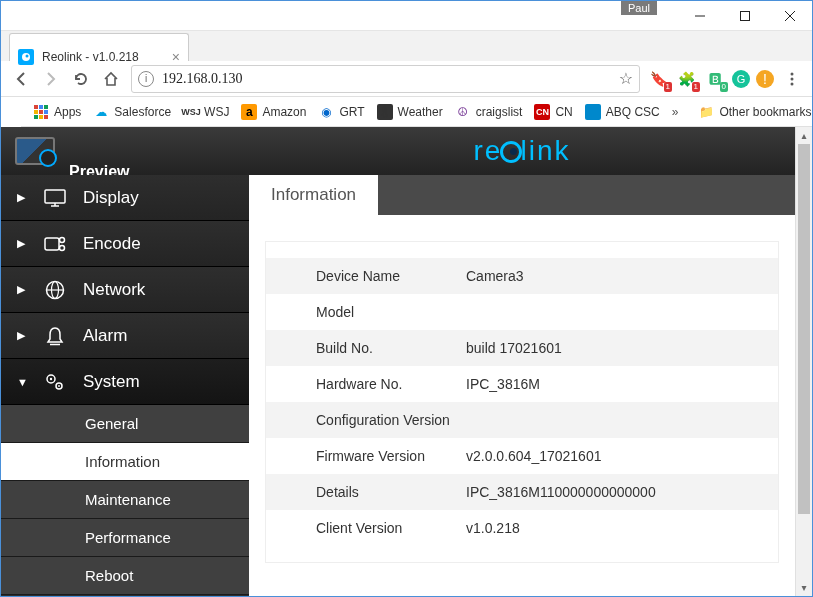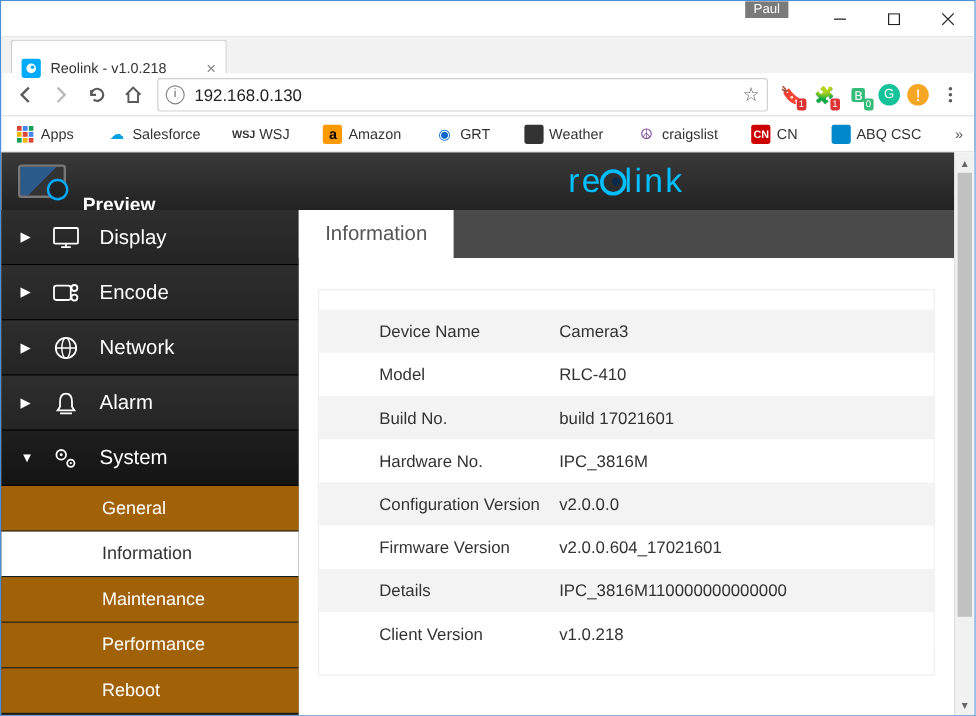--- a/index.html
+++ b/index.html
@@ -17,27 +17,27 @@
   .tab .favicon svg{width:10px;height:10px;}
   .tab .tab-close{position:absolute; right:8px; font-size:14px; color:#888;}
   .newtab { margin-left:8px; width:20px; height:18px; display:flex; align-items:center; justify-content:center; color:#777; font-size:18px; margin-bottom:4px;}
 
   
   .toolbar { height: 36px; display:flex; align-items:center; padding:0 6px; gap:2px; border-bottom:1px solid #e0e0e0;}
   .nav-btn { width:28px; height:28px; display:flex; align-items:center; justify-content:center; color:#5a5a5a; border-radius:14px;}
   .nav-btn.disabled{color:#bbb;}
   .omnibox { flex:1; height:28px; border:1px solid #d0d0d0; border-radius:3px; display:flex; align-items:center; padding:0 6px; margin:0 4px; font-size:14px; color:#222;}
   .omnibox .info-ico{width:16px;height:16px;border:1px solid #888;border-radius:50%;display:flex;align-items:center;justify-content:center;font-size:10px;color:#666;margin-right:8px;}
-  .omnibox .url{flex:1;}
+  .omnibox .url{flex:1;font-family:Liberation Serif, serif;}
   .omnibox .star{color:#5a5a5a; font-size:16px;}
   .ext-ico { width:22px; height:22px; display:flex; align-items:center; justify-content:center; font-size:14px; position:relative; margin:0 2px;}
   .ext-badge{position:absolute;bottom:-2px;right:-2px;background:#d33;color:#fff;font-size:8px;padding:0 2px;border-radius:2px;line-height:10px;}
   
   
-  .bookbar { height:30px; display:flex; align-items:center; padding:0 6px; gap:16px; border-bottom:1px solid #e0e0e0; font-size:12px; color:#333;}
+  .bookbar { height:30px; display:flex; align-items:center; padding:0 6px; gap:0; border-bottom:1px solid #e0e0e0; font-size:12px; color:#333;margin-left:20px;}
   .bm { display:flex; align-items:center; gap:5px; padding:3px 6px; border-radius:3px; white-space:nowrap;}
   .bm-ico{width:16px;height:16px;display:flex;align-items:center;justify-content:center;font-size:12px;border-radius:2px;}
   .bookbar .sep{flex:1;}
   .bookbar .chev{color:#555; padding:0 6px;}
   .bookbar .divider{width:1px;height:20px;background:#ccc;margin:0 4px;}
   
   
   .content { display:flex; height: calc(597px - 30px - 30px - 36px - 30px - 2px); position:relative; background:#fff;}
   .scrollbar-v{position:absolute;right:0;top:0;bottom:0;width:17px;background:#f1f1f1;border-left:1px solid #e0e0e0;}
   .scrollbar-v .thumb{position:absolute;left:2px;right:2px;top:0;height:100px;background:#c1c1c1;}
@@ -54,21 +54,21 @@
   .brand-text{font-size:28px;color:#00bfff;letter-spacing:2px;font-weight:300;}
   .brand-text .eye{display:inline-block;width:22px;height:22px;border:3px solid #00bfff;border-radius:50%;position:relative;vertical-align:-3px;margin:0 -2px;}
   .brand-text .eye::after{content:"";position:absolute;right:2px;top:4px;width:7px;height:7px;background:#0a2a4a;border-radius:50%;}
 
   
   .sidebar{position:absolute;left:0;top:48px;bottom:0;width:248px;background:#1a1a1a;color:#fff;overflow:hidden;}
   .side-item{height:46px;display:flex;align-items:center;padding-left:16px;gap:16px;font-size:17px;border-bottom:1px solid #000;background:linear-gradient(#2e2e2e,#242424);cursor:pointer;}
   .side-item.expanded{background:linear-gradient(#1e1e1e,#141414);}
   .side-arrow{width:10px;font-size:11px;color:#fff;}
   .side-ico{width:24px;display:flex;justify-content:center;font-size:18px;}
-  .sub-item{height:38px;display:flex;align-items:center;padding-left:84px;font-size:15px;background:#a16207;border-bottom:1px solid #1a1a1a;cursor:pointer;}
+  .sub-item{height:38px;display:flex;align-items:center;padding-left:84px;font-size:15px;background:#404040;border-bottom:1px solid #1a1a1a;cursor:pointer;}
   .sub-item.active{background:#fff;color:#333;}
   
   
   .main{position:absolute;left:248px;right:17px;top:48px;bottom:0;background:#fff;}
   .tab-header{height:40px;display:flex;}
   .tab-active{padding:0 22px;display:flex;align-items:center;font-size:17px;color:#555;background:#fff;}
   .tab-rest{flex:1;background:#4a4a4a;}
   .info-panel{margin:26px 16px 12px 16px;border:1px solid #eee;padding:16px 0;}
   .info-row{display:flex;height:36px;align-items:center;font-size:14px;color:#333;}
   .info-row:nth-child(odd){background:#f3f3f3;}
@@ -298,33 +298,31 @@
       <div class="tab-active">Information</div>
       <div class="tab-rest"></div>
     </div>
     <div class="info-panel">
       <div class="info-row">
           <div class="info-label">Device Name</div>
           <div class="info-value">Camera3</div>
         </div>
       <div class="info-row">
           <div class="info-label">Model</div>
-          <div class="info-value">RLC-410</div>
         </div>
       <div class="info-row">
           <div class="info-label">Build No.</div>
           <div class="info-value">build 17021601</div>
         </div>
       <div class="info-row">
           <div class="info-label">Hardware No.</div>
           <div class="info-value">IPC_3816M</div>
         </div>
       <div class="info-row">
           <div class="info-label">Configuration Version</div>
-          <div class="info-value">v2.0.0.0</div>
         </div>
       <div class="info-row">
           <div class="info-label">Firmware Version</div>
           <div class="info-value">v2.0.0.604_17021601</div>
         </div>
       <div class="info-row">
           <div class="info-label">Details</div>
           <div class="info-value">IPC_3816M110000000000000</div>
         </div>
       <div class="info-row">

